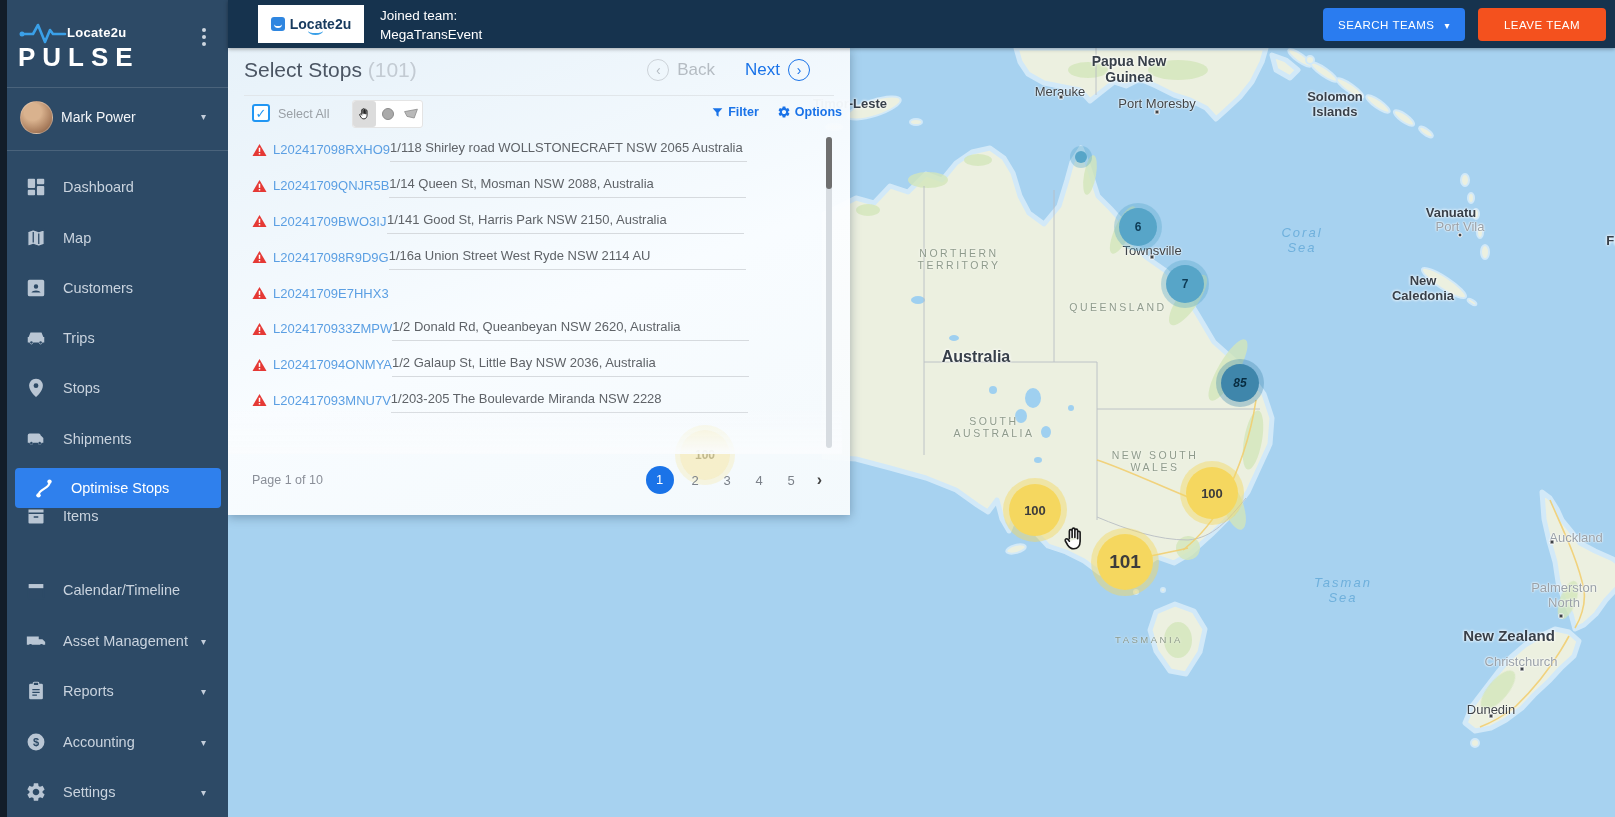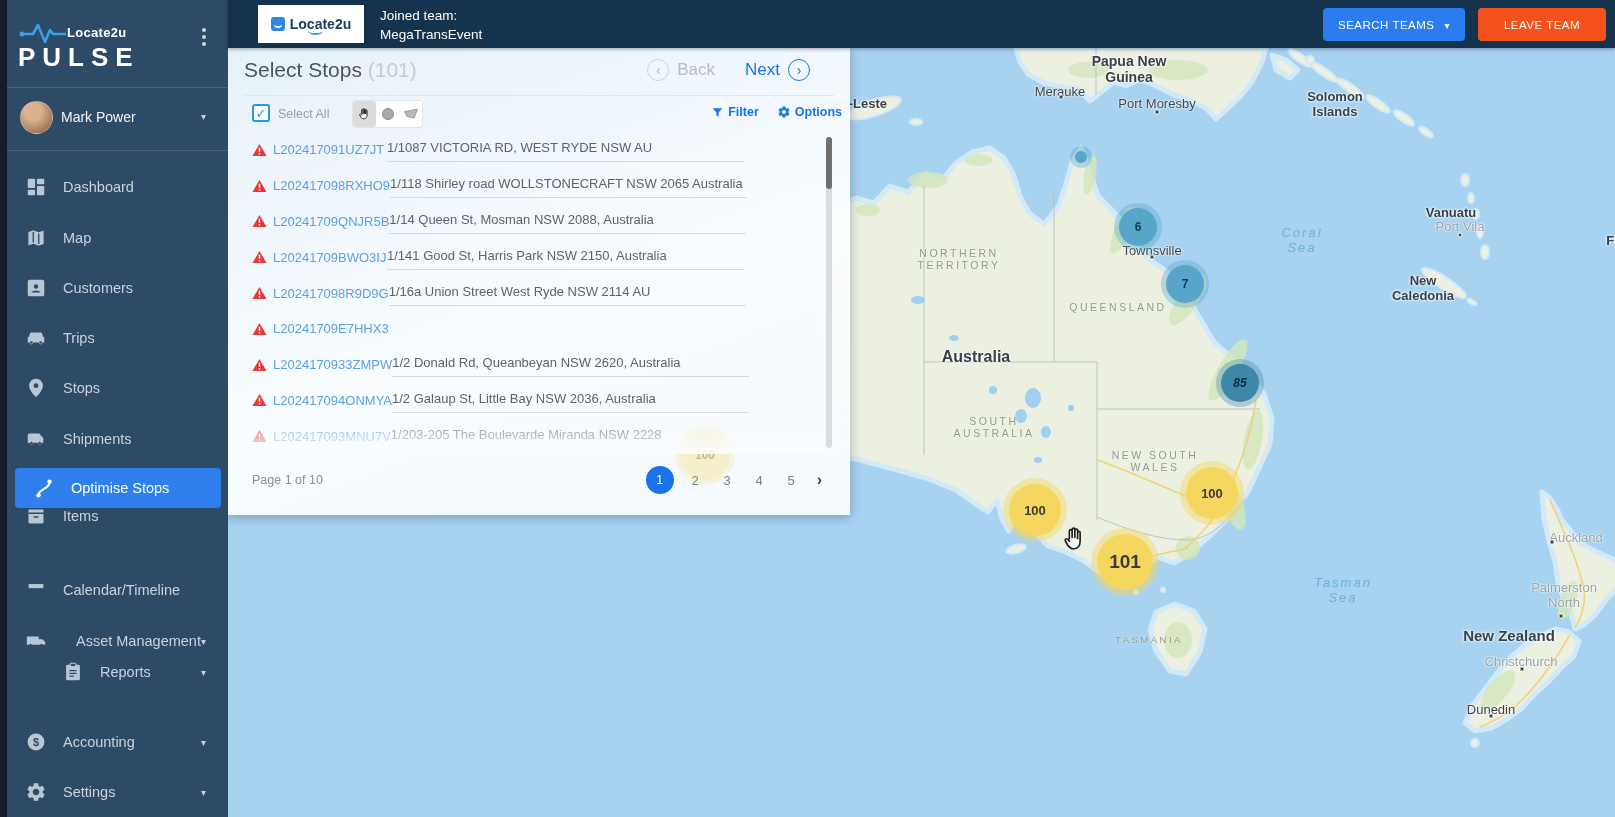--- a/index.html
+++ b/index.html
@@ -357,30 +357,30 @@
           </svg></span>
       <span>Items</span>
     </div>
     <div class="nav-item" style="top:570px;">
       <span class="ico"><svg viewBox="0 0 24 24">
             <path d="M4 6 h16 v14 a1.5 1.5 0 0 1 -1.5 1.5 h-13 A1.5 1.5 0 0 1 4 20 Z M7 3 v4 M17 3 v4 M4 10 h16" stroke="#2d4a66" stroke-width="1.8" fill="none"></path>
             <path d="M4 5.5 h16 v4.5 h-16 Z"></path>
           </svg></span>
       <span>Calendar/Timeline</span>
     </div>
-    <div class="nav-item" style="top:621px;gap:13px;">
+    <div class="nav-item" style="top:621px;">
       <span class="ico"><svg viewBox="0 0 24 24">
             <path d="M2 7 h13 v9 H2 Z M15 10 h4 l3 3 v3 h-7 Z"></path>
             <circle cx="6" cy="17" r="1.6" fill="#2d4a66"></circle>
             <circle cx="18" cy="17" r="1.6" fill="#2d4a66"></circle>
           </svg></span>
       <span>Asset Management</span>
       <span class="chev">▾</span>
     </div>
-    <div class="nav-item" style="top:652px;padding-left:37px;">
+    <div class="nav-item" style="top:671px;">
       <span class="ico"><svg viewBox="0 0 24 24">
             <path d="M6 4 h12 a1.5 1.5 0 0 1 1.5 1.5 v14 A1.5 1.5 0 0 1 18 21 H6 a1.5 1.5 0 0 1 -1.5 -1.5 v-14 A1.5 1.5 0 0 1 6 4 Z"></path>
             <rect x="9" y="2.5" width="6" height="3.5" rx="1" fill="#2d4a66" stroke="#b9c6d4" stroke-width="1.2"></rect>
             <path d="M8 10.5 h8 M8 13.5 h8 M8 16.5 h5" stroke="#2d4a66" stroke-width="1.4"></path>
           </svg></span>
       <span>Reports</span>
       <span class="chev">▾</span>
     </div>
     <div class="nav-item" style="top:722px;">
       <span class="ico"><svg viewBox="0 0 24 24">
@@ -447,29 +447,20 @@
       </div>
     </div>
 
     <div class="stops-list">
       <div class="stop-row">
         <svg class="warn" width="15" height="14" viewBox="0 0 16 14">
             <path d="M8 0.5 L15.5 13.5 H0.5 Z" fill="#e53935"></path>
             <rect x="7.2" y="4.6" width="1.6" height="4.4" fill="#fff"></rect>
             <rect x="7.2" y="10.2" width="1.6" height="1.6" fill="#fff"></rect>
           </svg>
-        <span class="sid">L202417091UZ7JT</span>
-        <span class="addr">1/1087 VICTORIA RD, WEST RYDE NSW AU</span>
-      </div>
-      <div class="stop-row">
-        <svg class="warn" width="15" height="14" viewBox="0 0 16 14">
-            <path d="M8 0.5 L15.5 13.5 H0.5 Z" fill="#e53935"></path>
-            <rect x="7.2" y="4.6" width="1.6" height="4.4" fill="#fff"></rect>
-            <rect x="7.2" y="10.2" width="1.6" height="1.6" fill="#fff"></rect>
-          </svg>
         <span class="sid">L202417098RXHO9</span>
         <span class="addr">1/118 Shirley road  WOLLSTONECRAFT NSW 2065 Australia</span>
       </div>
       <div class="stop-row">
         <svg class="warn" width="15" height="14" viewBox="0 0 16 14">
             <path d="M8 0.5 L15.5 13.5 H0.5 Z" fill="#e53935"></path>
             <rect x="7.2" y="4.6" width="1.6" height="4.4" fill="#fff"></rect>
             <rect x="7.2" y="10.2" width="1.6" height="1.6" fill="#fff"></rect>
           </svg>
         <span class="sid">L20241709QNJR5B</span>

